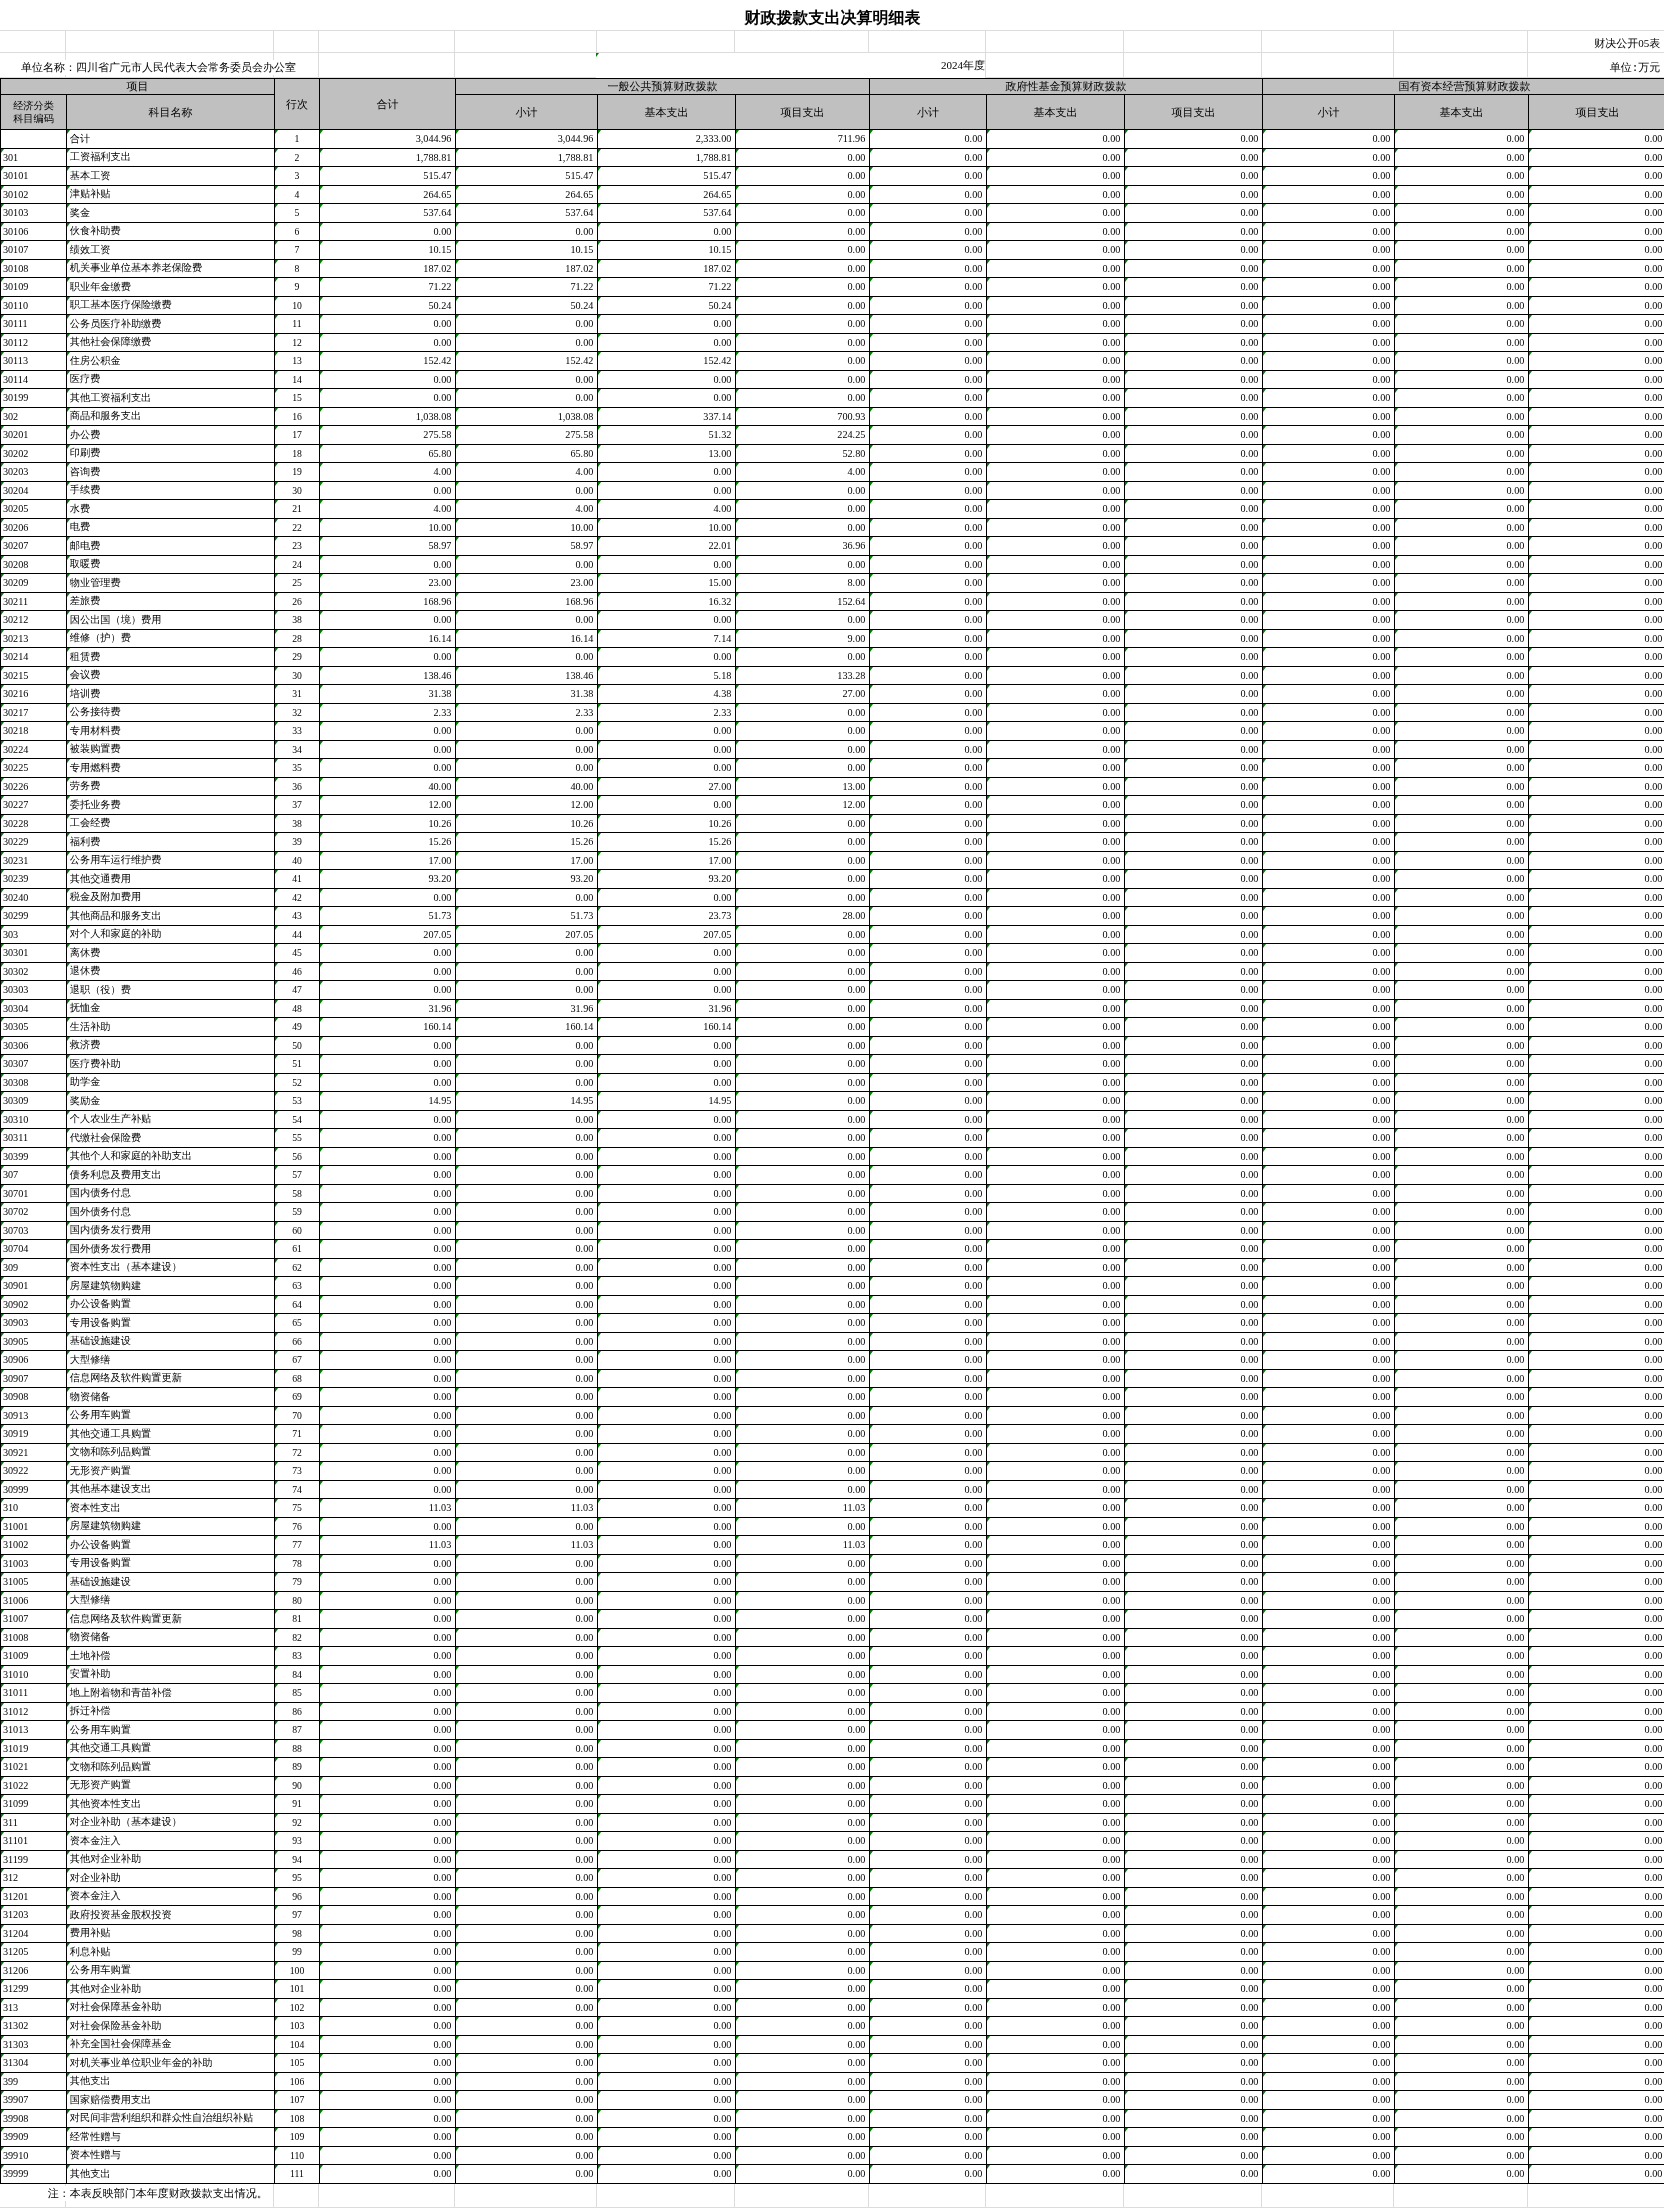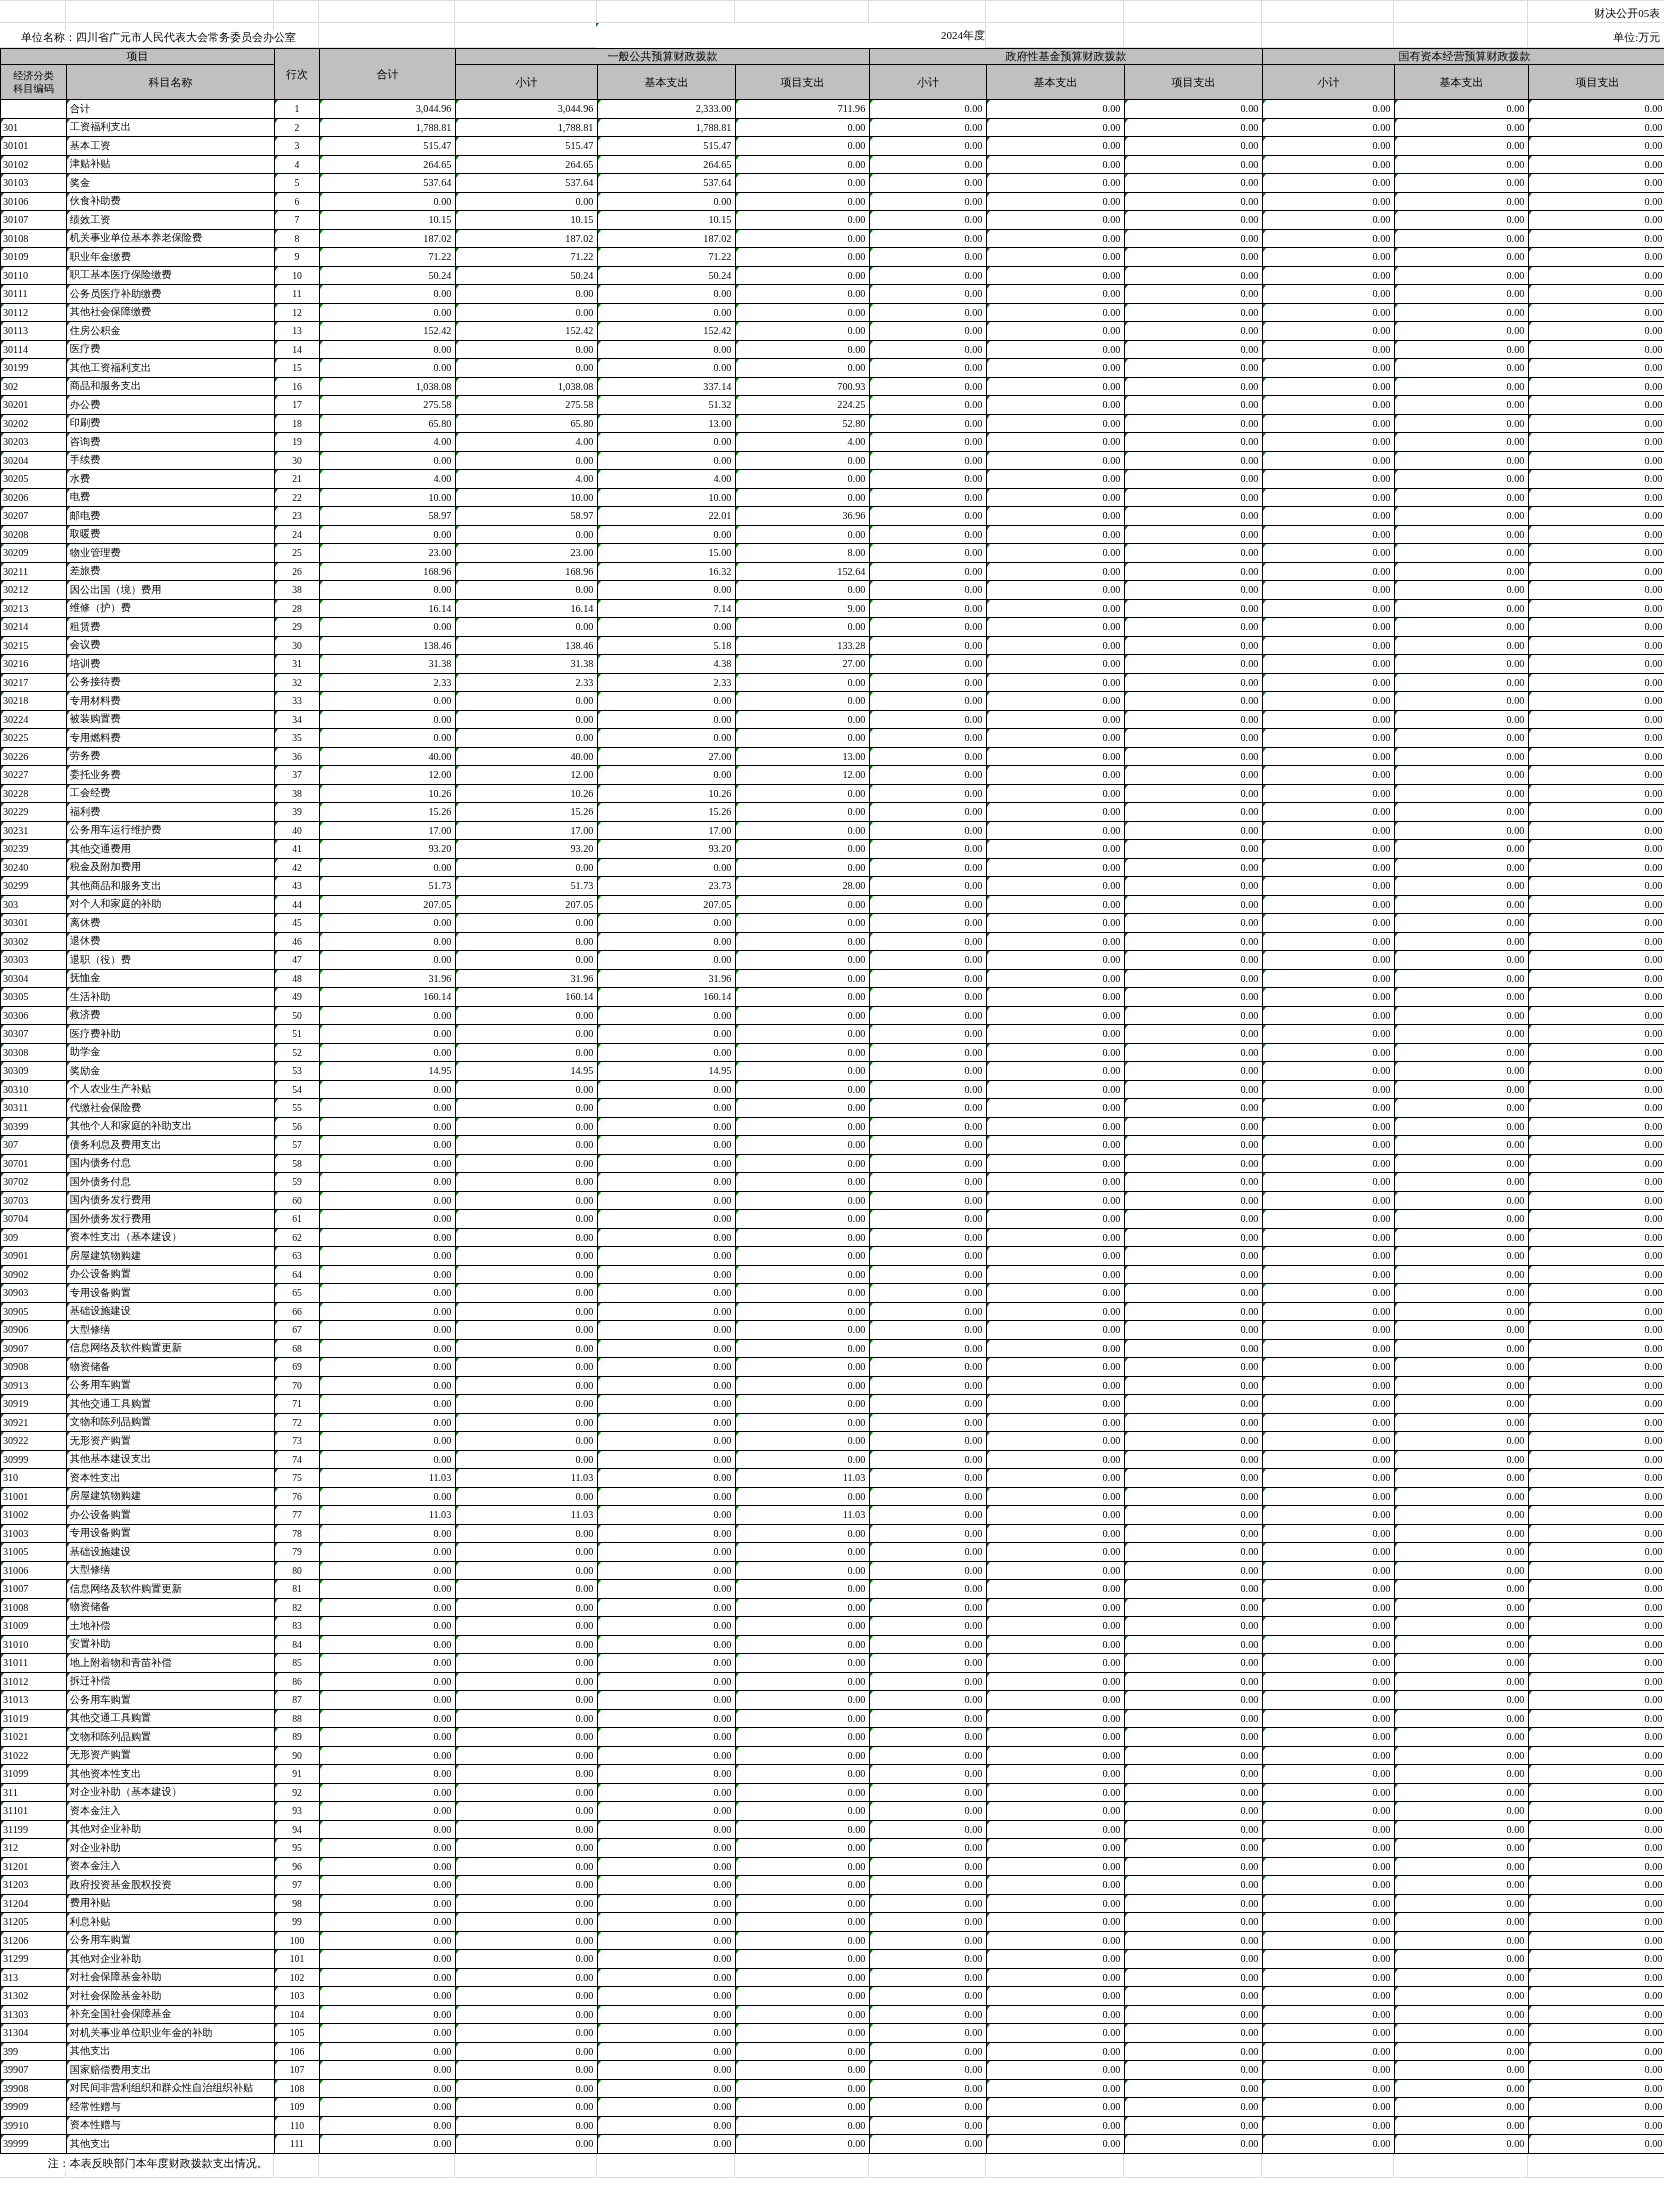--- a/index.html
+++ b/index.html
@@ -9,21 +9,21 @@
   
   .grid{position:relative;display:flex;}
   .gc{box-sizing:border-box;flex:0 0 auto;height:100%;border-right:0.9px solid #dcdcdc;border-bottom:0.9px solid #dcdcdc;}
   .rowA{height:22px;border-top:0.9px solid #dcdcdc;text-align:right;}
   .rowB{height:25px;}
   .noteRow{height:24px;}
   .ov{position:absolute;z-index:1;background:#fff;font-size:11px;white-space:nowrap;}
   #formNo{right:2.8px;bottom:1.9px;padding:0 1.9px;}
   #unitName{left:19px;bottom:2.8px;padding:0 1.9px;}
   #year{left:596px;top:0;width:389px;height:100%;line-height:25px;text-align:right;}
-  #unitMeasure{right:2.8px;bottom:2.8px;padding:0 1.9px;}
+  #unitMeasure{right:2.8px;bottom:2.8px;padding:0 1.9px;font-family:Liberation Mono, monospace;}
   #noteText{left:1.9px;top:2.8px;padding:0 1.9px;margin-left:44px;}
   .tri{position:absolute;z-index:2;width:0;height:0;border-top:4.6px solid #007a00;border-right:3.7px solid transparent;}
   #yearTri{left:596px;top:0;}
   
   table{border-collapse:collapse;table-layout:fixed;width:1665px;border:1.9px solid #000;}
   th,td{box-sizing:border-box;border:0.9px solid #000;overflow:hidden;white-space:nowrap;padding:0;}
   thead th{background:#c0c0c0;font-weight:normal;text-align:center;vertical-align:middle;font-size:11px;}
   tr.h1{height:16px;}
   tr.h2{height:35px;}
   thead tr.h2 th{border-bottom:1.9px solid #000;}
@@ -35,20 +35,21 @@
   .c-code{text-align:left;padding-left:1.9px;}
   .c-name{text-align:left;padding-left:2.8px;}
   .c-line{text-align:center;font-size:9.7px;}
   .c-num{text-align:right;padding-right:3.7px;}
 </style>
 </head>
 <body>
 
 <div class="page">
 
+  <div class="title">财政拨款支出决算明细表</div>
 
   <div class="grid rowA">
     <div class="gc" style="width: 66px;"></div>
       <div class="gc" style="width: 208px;"></div>
       <div class="gc" style="width: 45px;"></div>
       <div class="gc" style="width: 136px;"></div>
       <div class="gc" style="width: 142px;"></div>
       <div class="gc" style="width: 138px;"></div>
       <div class="gc" style="width: 134px;"></div>
       <div class="gc" style="width: 117px;"></div>

